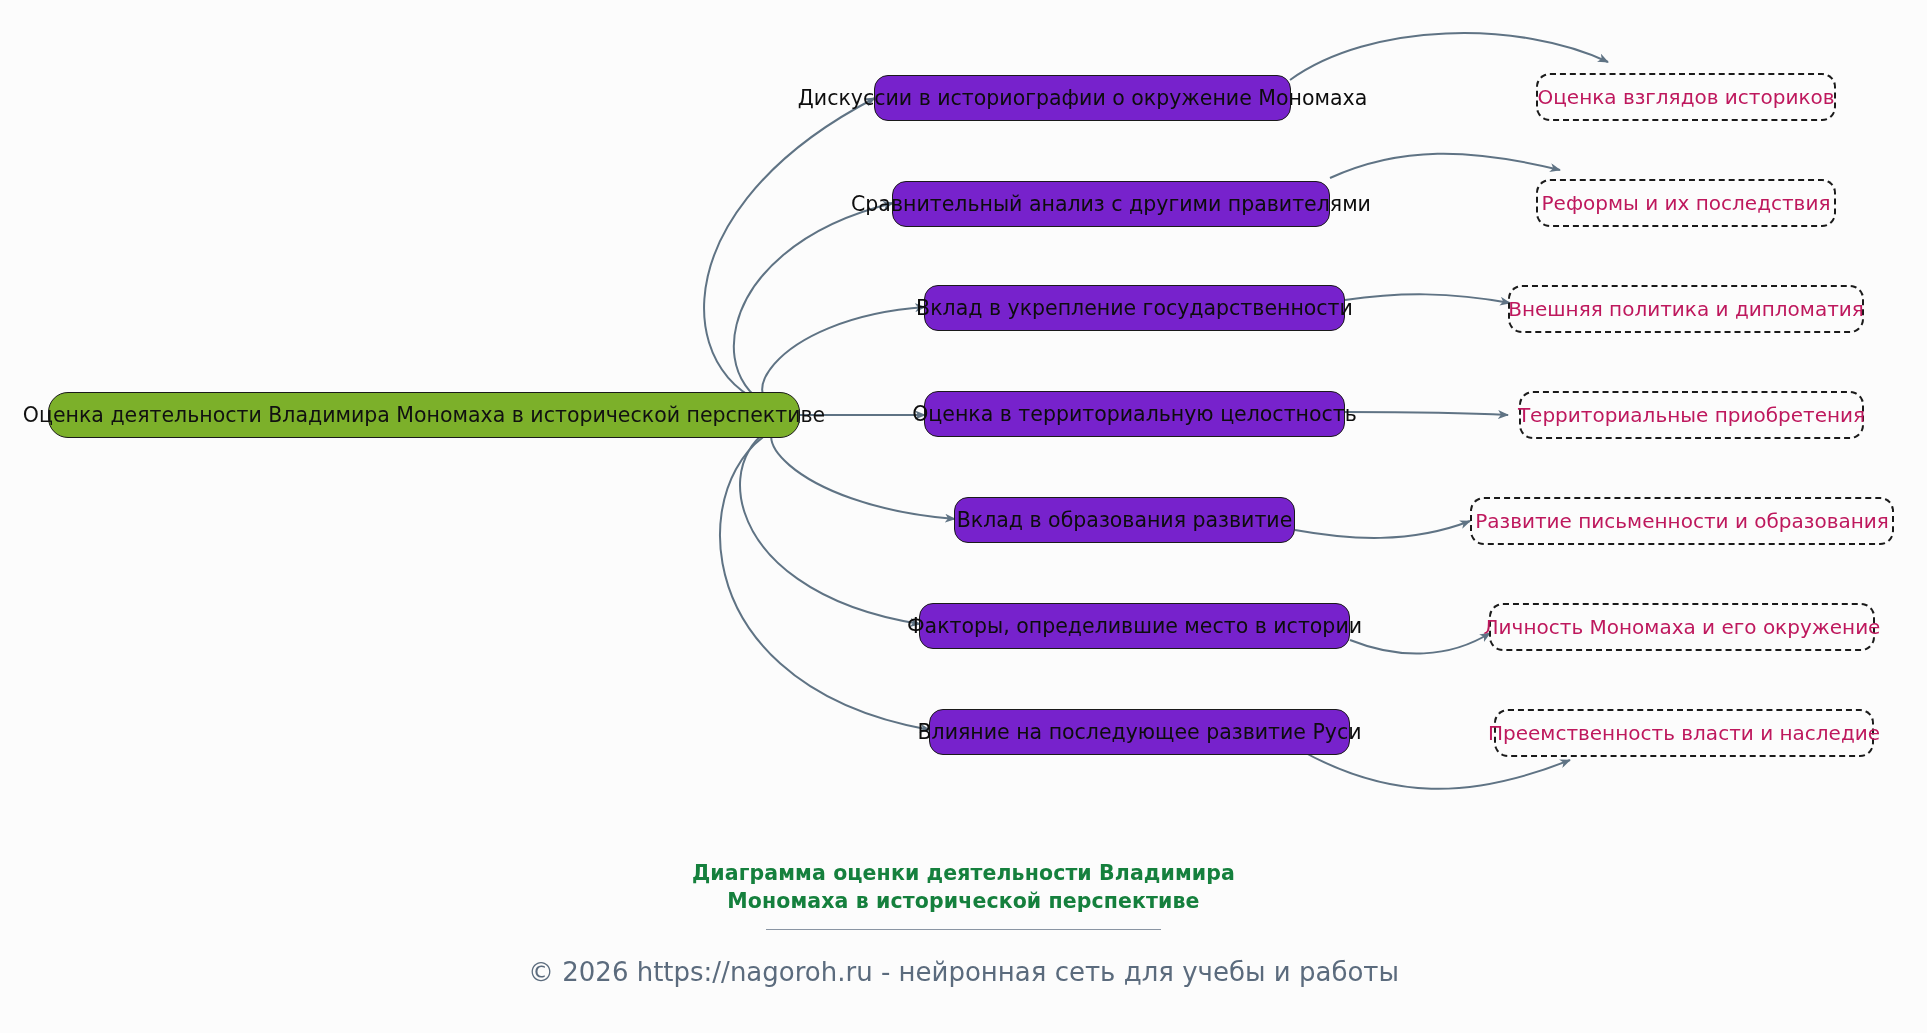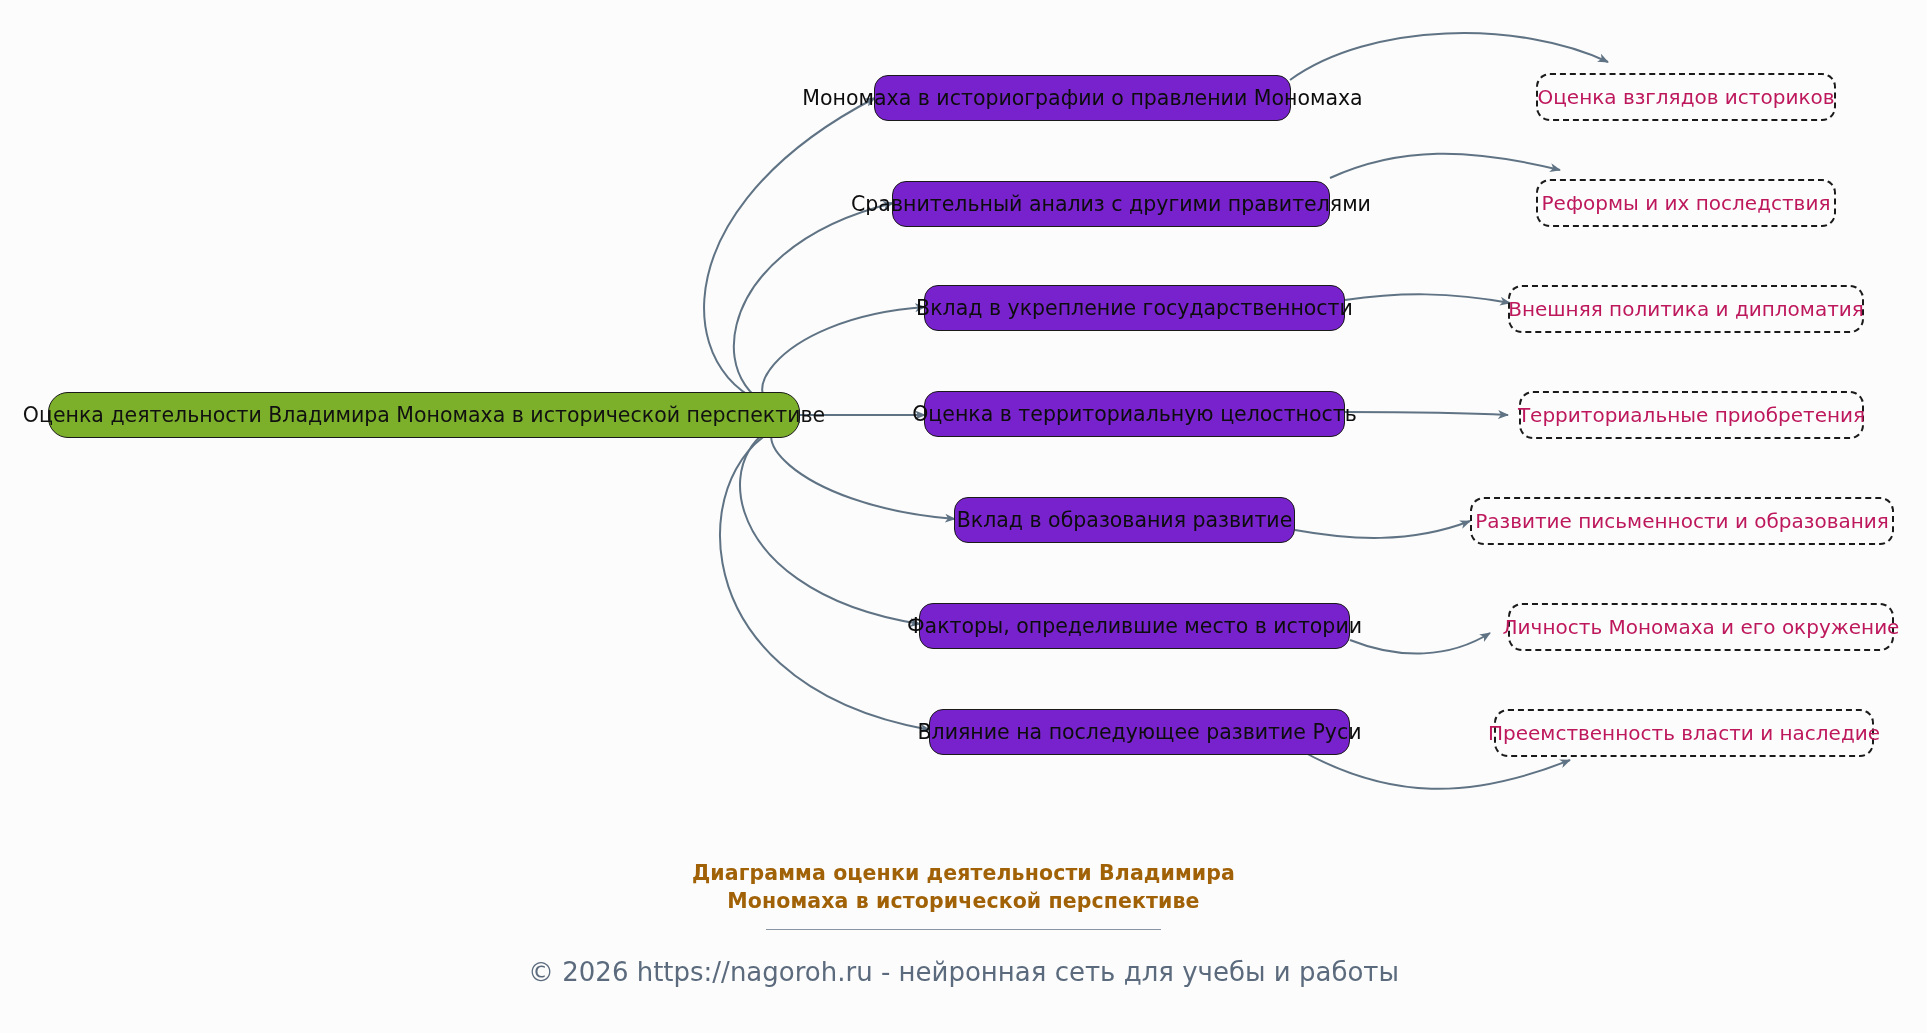--- a/index.html
+++ b/index.html
@@ -72,21 +72,21 @@
   #footer-block {
     position: absolute;
     left: 0;
     right: 0;
     top: 860px;
     text-align: center;
     user-select: none;
   }
 
   #footer-title {
-    color: #a16207;
+    color: #15803d;
     font-weight: bold;
     font-size: 20.5px;
     line-height: 1.35;
     letter-spacing: 0.1px;
   }
 
   #footer-rule {
     width: 395px;
     height: 0;
     margin: 14px auto 0 auto;
@@ -130,21 +130,21 @@
       <path d="M 1350,640 C 1400,660 1450,658 1490,633"></path>
       <path d="M 1300,750 C 1390,800 1470,800 1570,760"></path>
     </g>
   </svg>
 
   <div class="node node-root" style="left:48px; top:392px; width:752px; height:46px;">
     <span>Оценка деятельности Владимира Мономаха в исторической перспективе</span>
   </div>
 
   <div class="node node-branch" style="left:874px; top:75px; width:417px; height:46px;">
-    <span>Мономаха в историографии о правлении Мономаха</span>
+    <span>Дискуссии в историографии о окружение Мономаха</span>
   </div>
 
   <div class="node node-branch" style="left:892px; top:181px; width:438px; height:46px;">
     <span>Сравнительный анализ с другими правителями</span>
   </div>
 
   <div class="node node-branch" style="left:924px; top:285px; width:421px; height:46px;">
     <span>Вклад в укрепление государственности</span>
   </div>
 
@@ -177,21 +177,21 @@
   </div>
 
   <div class="node node-leaf" style="left:1519px; top:391px; width:345px; height:48px;">
     <span>Территориальные приобретения</span>
   </div>
 
   <div class="node node-leaf" style="left:1470px; top:497px; width:424px; height:48px;">
     <span>Развитие письменности и образования</span>
   </div>
 
-  <div class="node node-leaf" style="left:1489px; top:603px; width:386px; height:48px;margin-left:19px;">
+  <div class="node node-leaf" style="left:1489px; top:603px; width:386px; height:48px;">
     <span>Личность Мономаха и его окружение</span>
   </div>
 
   <div class="node node-leaf" style="left:1494px; top:709px; width:380px; height:48px;">
     <span>Преемственность власти и наследие</span>
   </div>
 
   <div id="footer-block">
     <div id="footer-title">
       <div>Диаграмма оценки деятельности Владимира</div>

